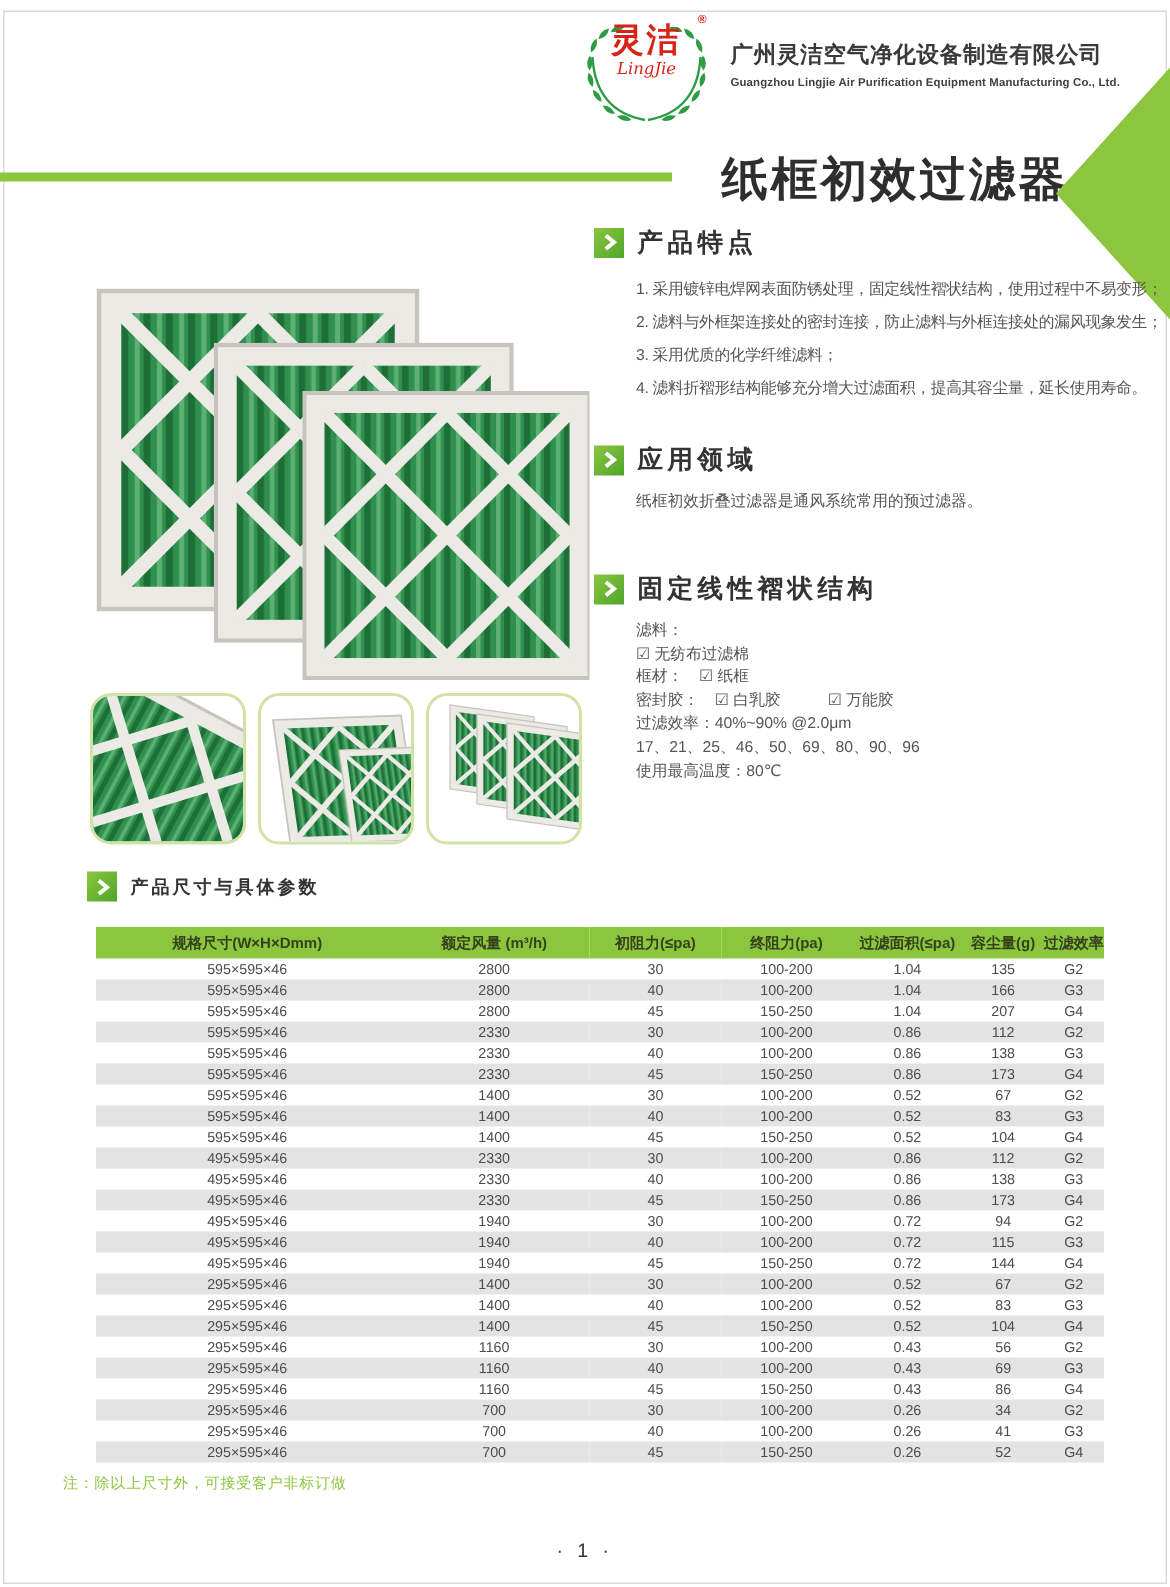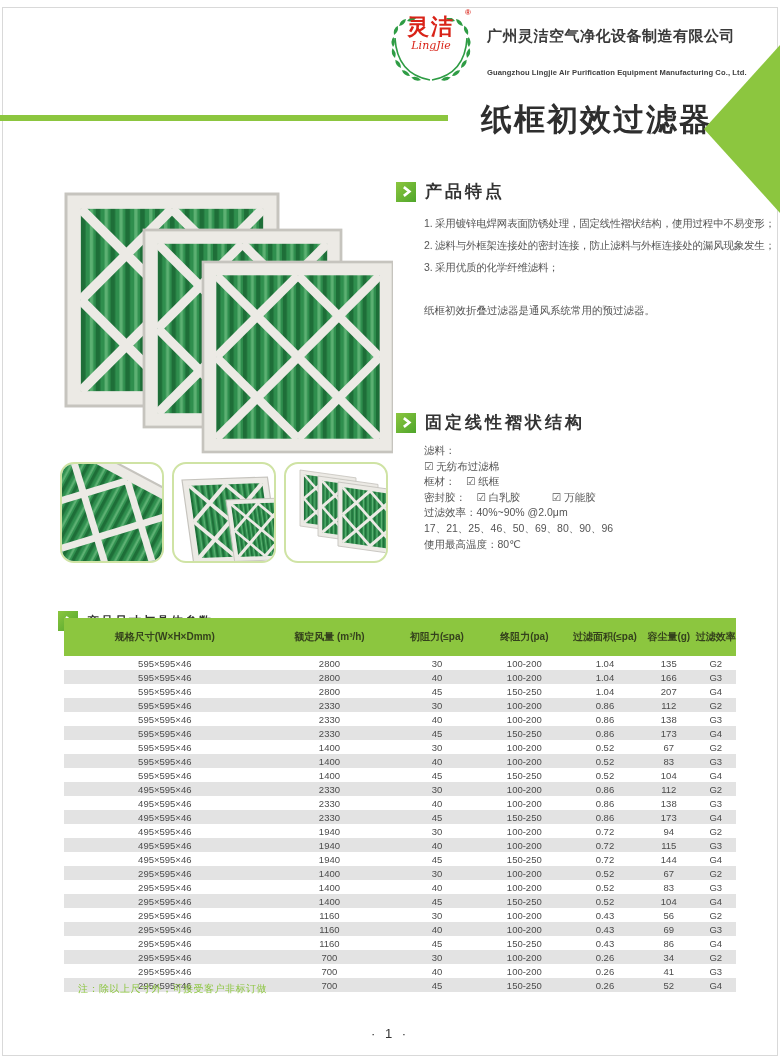--- a/index.html
+++ b/index.html
@@ -8,50 +8,50 @@
   .page-border{position:absolute;left:2px;right:2px;top:7px;bottom:2px;border:1px solid #d9d9d9;}
 
   
   .logo{position:absolute;left:383px;top:8px;width:96px;height:78px;}
   .logo svg.wreath{position:absolute;left:0;top:10px;}
   .brand-cn{position:absolute;left:50%;top:4px;transform:translateX(-50%);font-size:22px;font-weight:bold;color:#d92318;letter-spacing:2px;white-space:nowrap;}
   .brand-reg{position:absolute;right:8px;top:0;font-size:8px;color:#d92318;font-weight:bold;}
   .brand-script{position:absolute;left:50%;top:31px;transform:translateX(-50%);font-family:"DejaVu Serif",serif;font-style:italic;font-size:11px;color:#d92318;white-space:nowrap;}
   .company{position:absolute;left:487px;top:27px;}
   .company-cn{font-size:15px;font-weight:bold;color:#3a3a3a;letter-spacing:0.5px;white-space:nowrap;}
-  .company-en{margin-top:22px;font-size:7.6px;font-weight:bold;color:#404040;letter-spacing:0.1px;white-space:nowrap;}
+  .company-en{margin-top:4px;font-size:7.6px;font-weight:bold;color:#404040;letter-spacing:0.1px;white-space:nowrap;}
 
   .title-line{position:absolute;left:0;top:115px;width:448px;height:6px;background:#8cc63f;}
   .product-title{position:absolute;left:477px;top:95px;margin:4px;font-size:31px;font-weight:900;color:#2e2e2e;letter-spacing:2px;white-space:nowrap;}
   .diamond{position:absolute;right:0;top:45px;}
 
   
   .sec{position:absolute;}
-  .sec-head{display:flex;align-items:center;gap:9px;margin-top:30px;}
+  .sec-head{display:flex;align-items:center;gap:9px;}
   .bullet{width:20px;height:20px;background:linear-gradient(135deg,#8cc63f,#4ea52b);display:flex;align-items:center;justify-content:center;flex:0 0 auto;}
   .sec-title{font-size:17px;font-weight:bold;color:#333;letter-spacing:3px;white-space:nowrap;}
   .sec-body{margin-top:9px;padding-left:28px;}
   .feat-line{font-size:10.5px;line-height:22px;color:#555;letter-spacing:-0.2px;white-space:nowrap;}
   .app-text{font-size:10.5px;color:#555;white-space:nowrap;}
   .mat-line{font-size:10.5px;line-height:15.6px;color:#555;white-space:nowrap;}
 
   
   .main-art{position:absolute;left:46px;top:166px;}
   .thumbs{position:absolute;left:60px;top:462px;display:flex;gap:8px;}
   .thumb{width:100px;height:97px;border:2px solid #cfe3a4;border-radius:14px;background:#fff;overflow:hidden;}
 
   
   .specs-head{position:absolute;left:58px;top:581px;}
   .specs-head .sec-title{font-size:12px;letter-spacing:2px;}
   .table-wrap{position:absolute;left:64px;top:618px;width:672px;}
   table{width:100%;border-collapse:collapse;table-layout:fixed;}
-  th{background:#8cc63f;height:38px;font-size:10px;font-weight:bold;color:#34411c;padding:0;text-align:center;white-space:nowrap;}
+  th{background:#8cc63f;height:21px;font-size:10px;font-weight:bold;color:#34411c;padding:0;text-align:center;white-space:nowrap;}
   td{height:14px;font-size:9.5px;color:#4c4c4c;padding:0;text-align:center;white-space:nowrap;}
   tbody tr:nth-child(even){background:#e3e3e3;}
-  .note{position:absolute;left:42px;top:982px;font-size:10px;color:#8cc63f;letter-spacing:0.5px;margin-left:36px;}
+  .note{position:absolute;left:42px;top:982px;font-size:10px;color:#8cc63f;letter-spacing:0.5px;}
   .pagenum{position:absolute;left:0;right:0;top:1026px;text-align:center;font-size:13px;color:#333;letter-spacing:3px;}
 </style>
 </head>
 <body>
 
 <div class="page">
   <div class="page-border"></div>
 
   <div class="logo">
     <svg class="wreath" width="96" height="66" viewBox="0 0 96 66">
@@ -91,24 +91,33 @@
         <svg width="11" height="11" viewBox="0 0 10 10">
             <path d="M2.6 1 L7.6 5 L2.6 9" stroke="#fff" stroke-width="2.4" fill="none"></path>
           </svg>
       </span>
       <span class="sec-title">产品特点</span>
     </div>
     <div class="sec-body" id="features-list">
         <div class="feat-line">1. 采用镀锌电焊网表面防锈处理，固定线性褶状结构，使用过程中不易变形；</div>
         <div class="feat-line">2. 滤料与外框架连接处的密封连接，防止滤料与外框连接处的漏风现象发生；</div>
         <div class="feat-line">3. 采用优质的化学纤维滤料；</div>
+        <div class="feat-line">4. 滤料折褶形结构能够充分增大过滤面积，提高其容尘量，延长使用寿命。</div>
       </div>
   </div>
 
   <div class="sec" style="left:396px;top:295px;width:378px;">
+    <div class="sec-head">
+      <span class="bullet">
+        <svg width="11" height="11" viewBox="0 0 10 10">
+            <path d="M2.6 1 L7.6 5 L2.6 9" stroke="#fff" stroke-width="2.4" fill="none"></path>
+          </svg>
+      </span>
+      <span class="sec-title">应用领域</span>
+    </div>
     <div class="sec-body app-text">纸框初效折叠过滤器是通风系统常用的预过滤器。</div>
   </div>
 
   <div class="sec" style="left:396px;top:381px;width:378px;">
     <div class="sec-head">
       <span class="bullet">
         <svg width="11" height="11" viewBox="0 0 10 10">
             <path d="M2.6 1 L7.6 5 L2.6 9" stroke="#fff" stroke-width="2.4" fill="none"></path>
           </svg>
       </span>

